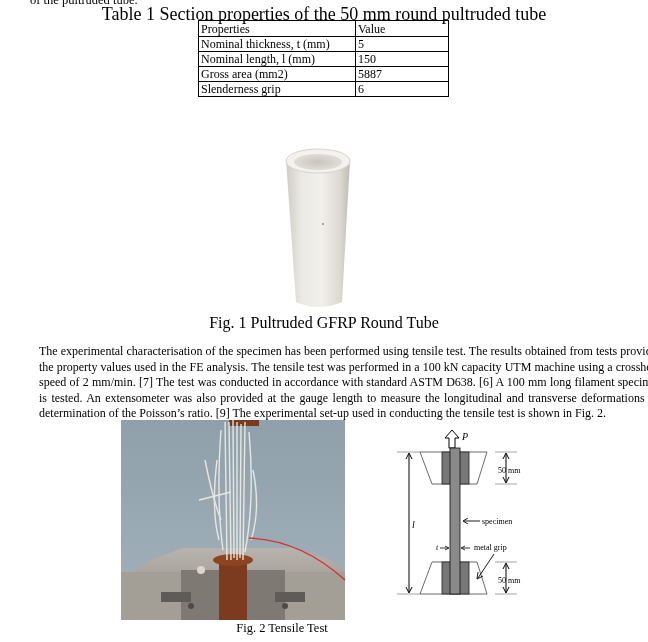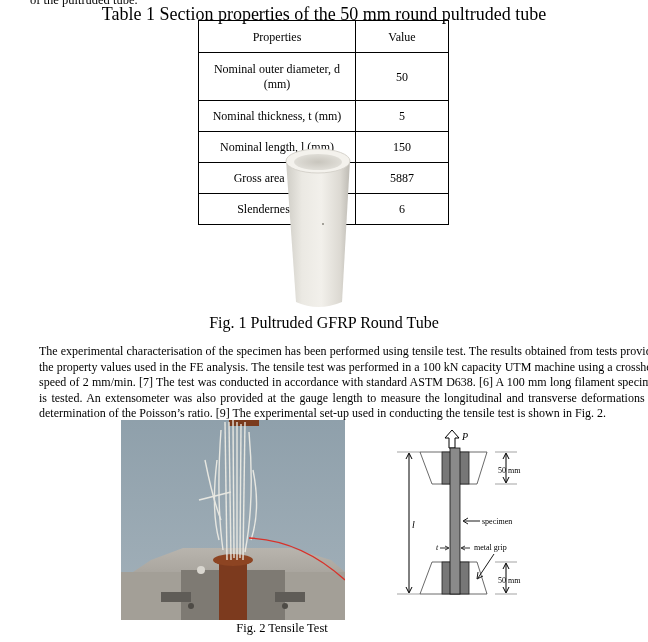--- a/index.html
+++ b/index.html
@@ -8,21 +8,21 @@
     font-family:"Liberation Serif", "DejaVu Serif", serif; color:#000;
   }
   .abs { position:absolute; }
   .cut-line { left:30px; top:-7px; font-size:12.5px; white-space:nowrap; }
   .table-caption { left:0; width:648px; top:4px; text-align:center; font-size:18px; }
   table.props {
     position:absolute; left:198px; top:20px; width:251px;
     border-collapse:collapse; font-size:12px; line-height:14px;
   }
   table.props td, table.props th {
-    border:1px solid #000; text-align:center; font-weight:normal; padding:8px 2px;
+    border:1px solid #000; text-align:left; font-weight:normal; padding:0 2px;
   }
   table.props th { height:15px; }
   table.props td { height:14px; }
   table.props td.c1 { width:152px; }
   .fig1 { left:270px; top:146px; width:96px; height:166px; }
   .fig1-caption { left:0; width:648px; top:314px; text-align:center; font-size:16px; }
   .para {
     left:11px; top:344px; width:624px; font-size:12px; line-height:15.6px;
     text-align:justify;
     margin-left:28px;
@@ -36,24 +36,20 @@
 
 <div class="abs cut-line">of the pultruded tube.</div>
 
 <div class="abs table-caption">Table 1 Section properties of the 50 mm round pultruded tube</div>
 
 <table class="props">
   <tbody>
       <tr>
     <th>Properties</th>
     <th>Value</th>
-  </tr>
-  <tr>
-    <td class="c1" style="height:31px;line-height:15px;">Nominal outer diameter, d (mm)</td>
-    <td>50</td>
   </tr>
   <tr>
     <td class="c1">Nominal thickness, t (mm)</td>
     <td>5</td>
   </tr>
   <tr>
     <td class="c1">Nominal length, l (mm)</td>
     <td>150</td>
   </tr>
   <tr>

